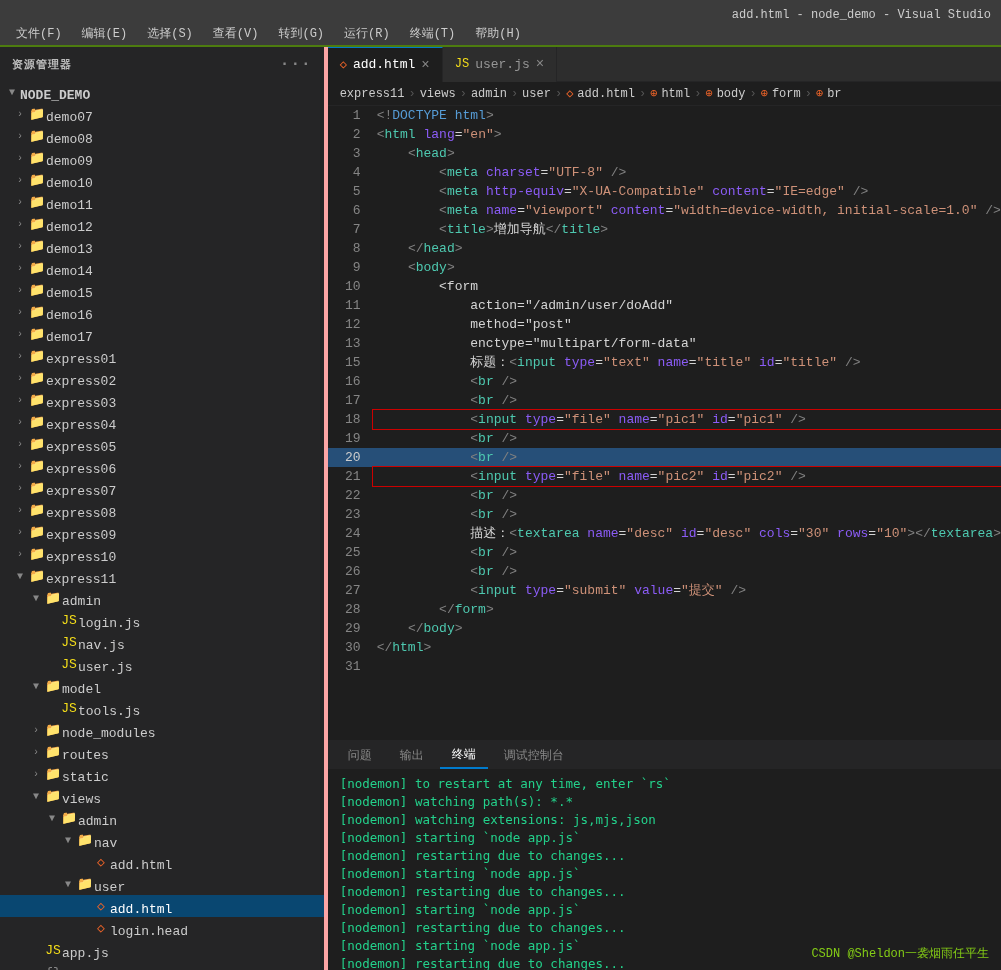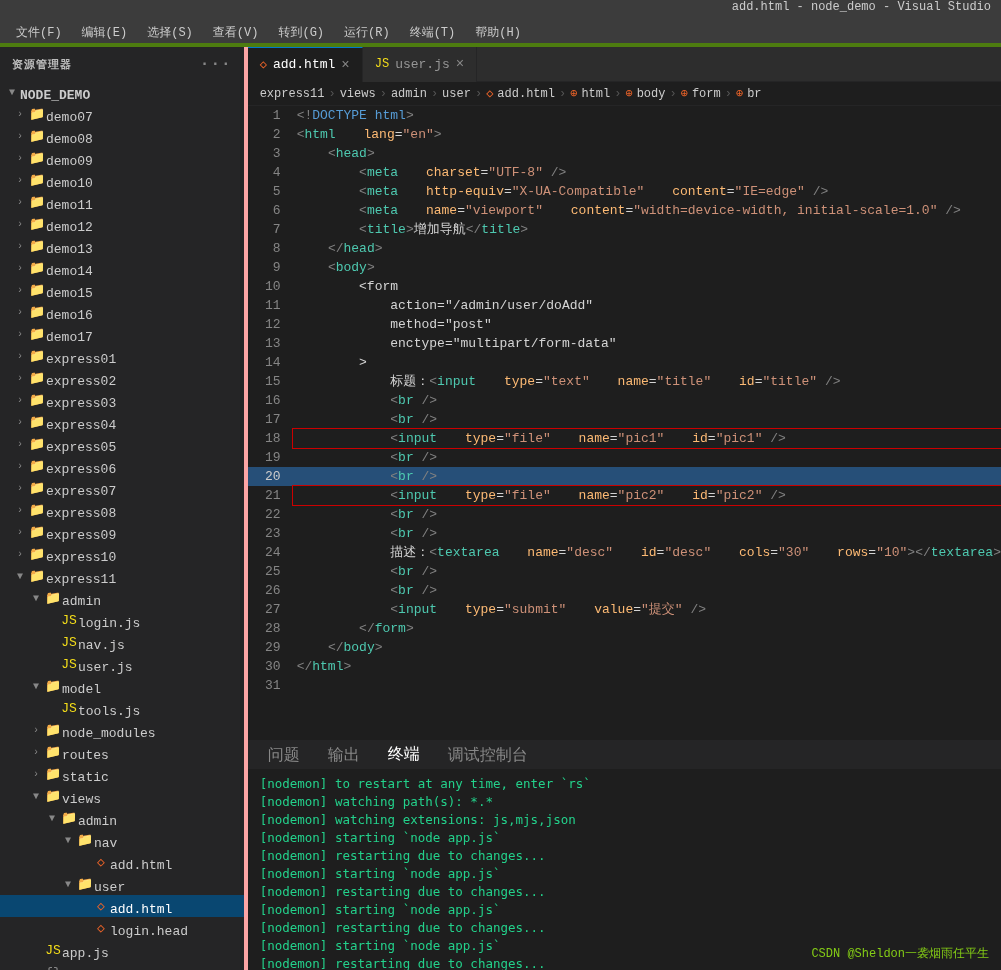--- a/index.html
+++ b/index.html
@@ -12,37 +12,37 @@
       width: 1001px;
       height: 970px;
     }
 
     
     #title-bar {
       background: #3c3c3c;
       color: #cccccc;
       height: 22px;
       display: flex;
-      align-items: flex-start;
+      align-items: flex-end;
       justify-content: flex-end;
       padding-right: 10px;
       font-size: 12px;
     }
 
     
     #menu-bar {
       background: #3c3c3c;
       height: 25px;
       display: flex;
       align-items: center;
       padding: 0 8px;
       gap: 4px;
       font-size: 12px;
       color: #cccccc;
-      border-bottom: 4px solid #4d7c0f;
+      border-bottom: 2px solid #4d7c0f;
     }
     .menu-item {
       padding: 2px 8px;
       cursor: pointer;
     }
 
     
     #main {
       display: flex;
       height: calc(970px - 47px);
@@ -205,42 +205,42 @@
 
     .line-content {
       flex: 1;
       padding-left: 4px;
       white-space: pre;
     }
 
     
     .kw { color: #569cd6; }       
     .tag { color: #4ec9b0; }      
-    .attr { color: #fdba74; margin-left: 20px; }     
+    .attr { color: #8b5cf6; }     
     .val { color: #ce9178; }      
     .punct { color: #808080; }    
     #bottom-panel {
       height: 230px;
       background: #1e1e1e;
       border-top: 1px solid #252526;
       display: flex;
       flex-direction: column;
     }
 
     #panel-tabs {
       display: flex;
       background: #252526;
       height: 28px;
       align-items: center;
       padding: 0 8px;
       gap: 4px;
     }
     .panel-tab {
       padding: 4px 12px;
-      font-size: 16px;
+      font-size: 12px;
       color: #888;
       cursor: pointer;
     }
     .panel-tab.active {
       color: #ffffff;
       border-bottom: 2px solid #007acc;
     }
 
     #terminal-content {
       flex: 1;
@@ -607,24 +607,20 @@
           </div>
           <div class="code-line">
             <span class="line-number">12</span>
             <div class="line-content">            method="post"</div>
           </div>
           <div class="code-line">
             <span class="line-number">13</span>
             <div class="line-content">            enctype="multipart/form-data"</div>
           </div>
           <div class="code-line">
-            <span class="line-number">14</span>
-            <div class="line-content">        &gt;</div>
-          </div>
-          <div class="code-line">
             <span class="line-number">15</span>
             <div class="line-content">            标题：<span class="punct">&lt;</span><span class="tag">input</span> <span class="attr">type</span>=<span class="val">"text"</span> <span class="attr">name</span>=<span class="val">"title"</span> <span class="attr">id</span>=<span class="val">"title"</span> <span class="punct">/&gt;</span></div>
           </div>
           <div class="code-line">
             <span class="line-number">16</span>
             <div class="line-content">            <span class="punct">&lt;</span><span class="tag">br</span><span class="punct"> /&gt;</span></div>
           </div>
           <div class="code-line">
             <span class="line-number">17</span>
             <div class="line-content">            <span class="punct">&lt;</span><span class="tag">br</span><span class="punct"> /&gt;</span></div>

